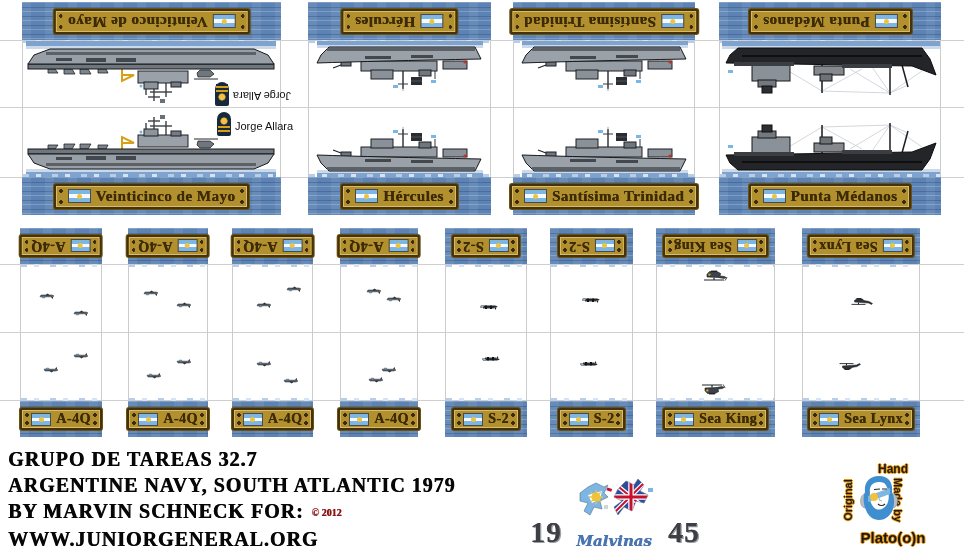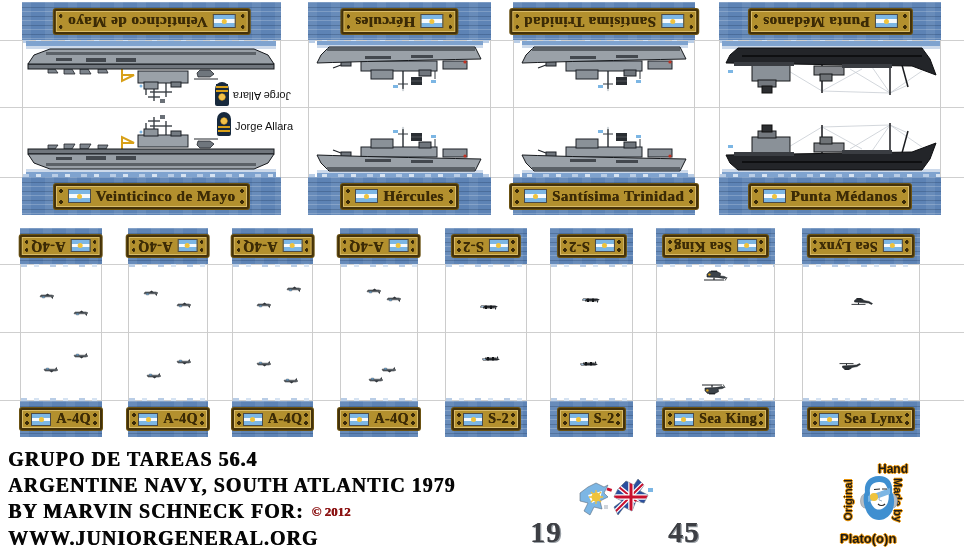--- a/index.html
+++ b/index.html
@@ -49,38 +49,38 @@
   .officer::before{content:"";position:absolute;left:3px;top:5px;width:8px;height:8px;border-radius:50%;
     background:radial-gradient(circle,#f2c14a 2.6px,#b8891e 3.4px,rgba(0,0,0,0) 4px);}
   .officer::after{content:"";position:absolute;left:1px;right:1px;bottom:2px;height:8px;
     background:repeating-linear-gradient(180deg,#d8a018 0 2px,#17293d 2px 4px);}
   .officer.flipY{border-radius:2px 2px 7px 7px;}
   .offlabel{position:absolute;font-size:11px;color:#101010;white-space:nowrap;line-height:12px;}
   
   .footer{position:absolute;left:8px;top:446px;font-family:"Liberation Serif",serif;font-weight:bold;
     color:#070707;letter-spacing:1px;}
   .footer .ln{font-size:20px;line-height:26px;text-shadow:.6px 0 #070707;white-space:nowrap;}
-  .footer .copy{font-size:13px;color:#8b1212;text-shadow:.4px 0 #8b1212;letter-spacing:0;margin-left:8px;vertical-align:2px;}
+  .footer .copy{font-size:10px;color:#8b1212;text-shadow:.4px 0 #8b1212;letter-spacing:0;margin-left:8px;vertical-align:2px;}
   
   .falk{position:absolute;left:528px;top:452px;width:172px;height:98px;}
   .falk .scr{position:absolute;left:0;right:0;text-align:center;font-family:"DejaVu Serif",serif;
     font-style:italic;font-weight:bold;font-size:15px;color:#4a74b0;text-shadow:.5px 0 #4a74b0;}
   .falk .scr.t{top:0}.falk .scr.b{bottom:0}
   .falk .yr{position:absolute;top:28px;font-family:"Liberation Serif",serif;font-weight:bold;font-size:30px;
     color:#3d3f44;text-shadow:1.2px 1.2px 0 #9aa0a6,.6px 0 #3d3f44;letter-spacing:1px;margin-top:35px;}
   .falk .yr.l{left:2px}.falk .yr.r{right:0}
   .falk .map{position:absolute;left:46px;top:23px;line-height:0;}
   
   .plat{position:absolute;left:840px;top:460px;width:106px;height:86px;
     font-family:"Liberation Sans",sans-serif;font-weight:bold;color:#1a1a1a;}
   .plat .otxt{text-shadow:1px 0 0 #e8960f,-1px 0 0 #e8960f,0 1px 0 #e8960f,0 -1px 0 #e8960f;}
   .plat .hand{position:absolute;top:2px;left:0;right:0;text-align:center;font-size:12px;}
   .plat .orig{position:absolute;left:-22px;top:34px;width:60px;text-align:center;font-size:11px;transform:rotate(-90deg);}
   .plat .made{position:absolute;left:28px;top:34px;width:60px;text-align:center;font-size:11px;transform:rotate(90deg);}
-  .plat .pname{position:absolute;bottom:0;left:0;right:0;font-size:13px;}
+  .plat .pname{position:absolute;bottom:0;left:0;right:0;text-align:center;font-size:15px;}
   .plat .face{position:absolute;left:20px;top:14px;line-height:0;}
 </style>
 </head>
 <body>
 
 <div class="sheet">
 
   <svg width="0" height="0" style="position:absolute" aria-hidden="true">
     <defs>
       <symbol id="sym-carrier" viewBox="0 0 250 64">
@@ -531,32 +531,33 @@
     </div>
     <div class="band b water">
         <div class="plate airplate">
           <span class="flag"></span>
           <span class="nm">Sea Lynx</span>
         </div>
       </div>
   </div>
 
   <div class="footer">
-    <div class="ln">GRUPO DE TAREAS 56.4</div>
+    <div class="ln">GRUPO DE TAREAS 32.7</div>
     <div class="ln">ARGENTINE NAVY, SOUTH ATLANTIC 1979</div>
     <div class="ln"><span>BY MARVIN SCHNECK FOR:</span><span class="copy">© 2012</span></div>
     <div class="ln">WWW.JUNIORGENERAL.ORG</div>
   </div>
 
   <div class="falk">
     <div class="yr l">19</div>
     <span class="map"><svg width="84" height="50">
           <use href="#sym-islands"></use>
         </svg></span>
     <div class="yr r">45</div>
+    <div class="scr b">Malvinas</div>
   </div>
 
   <div class="plat">
     <div class="hand otxt">Hand</div>
     <div class="orig otxt">Original</div>
     <div class="made otxt">Made by</div>
     <span class="face"><svg width="38" height="48">
           <use href="#sym-face"></use>
         </svg></span>
     <div class="pname otxt">Plato(o)n</div>

